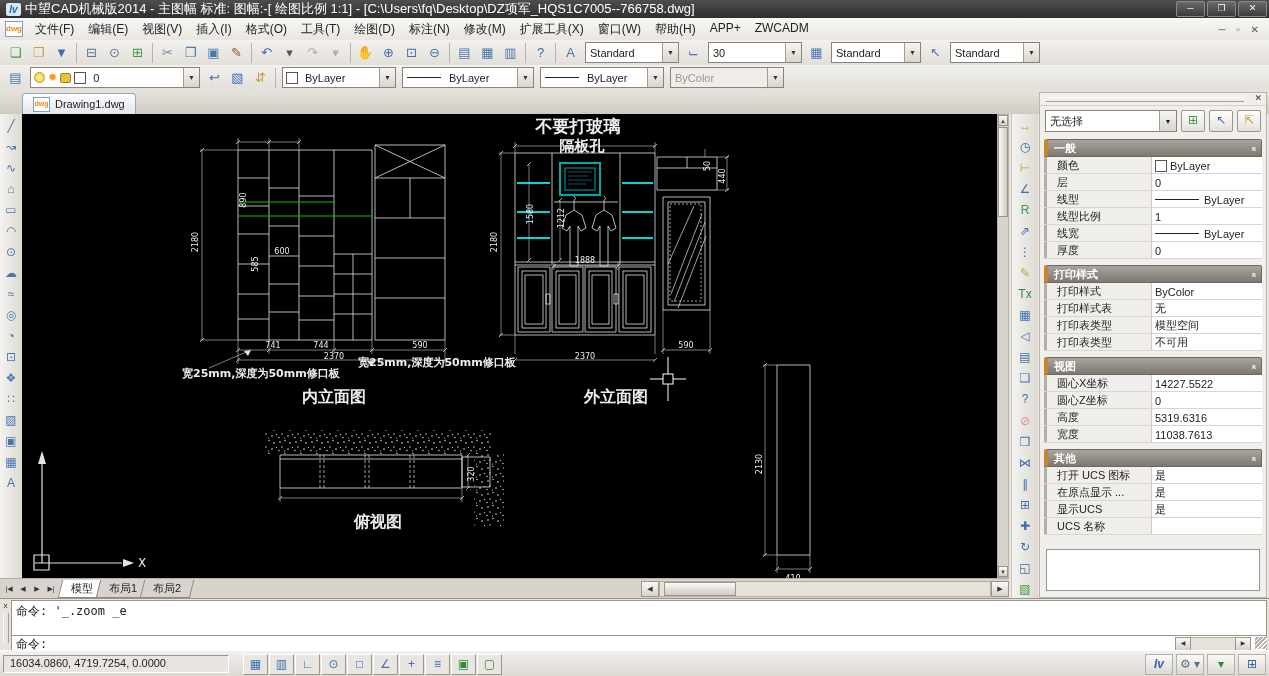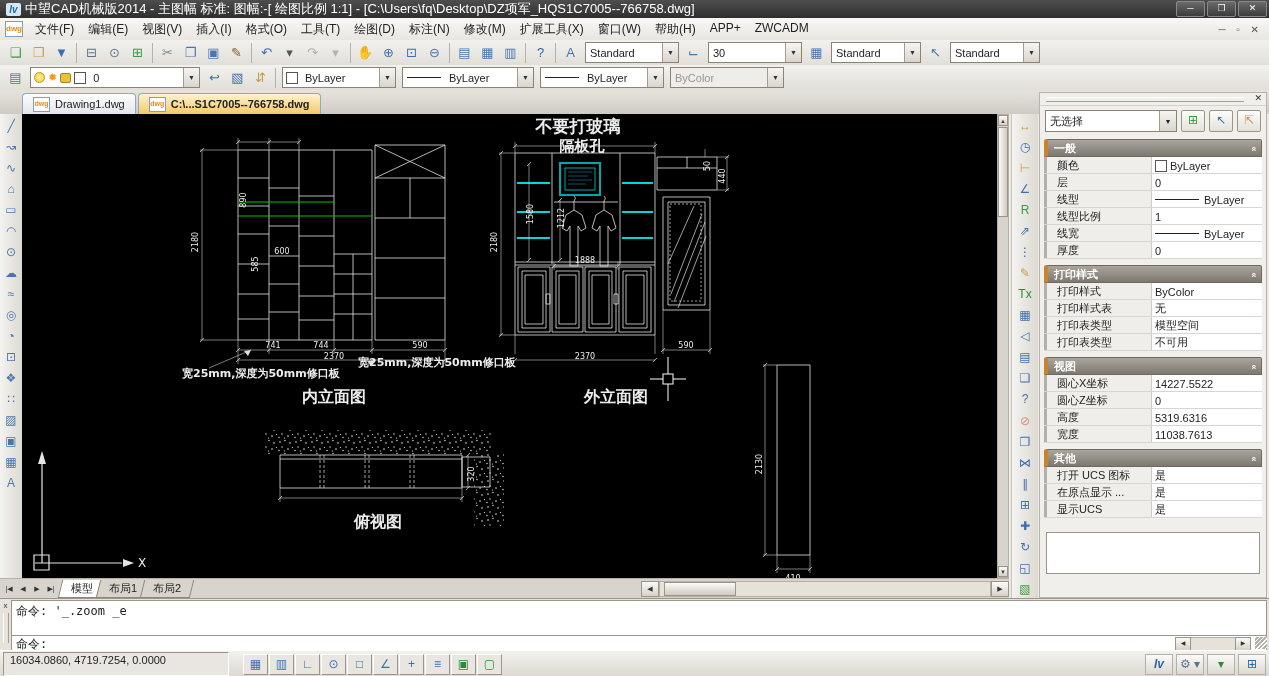--- a/index.html
+++ b/index.html
@@ -119,21 +119,21 @@
     font-family:"DejaVu Sans Mono","Liberation Mono",monospace;font-size:12px;padding:0 4px;}
   #cmd .minibar{position:absolute;right:18px;top:38px;display:flex;align-items:center;}
   #cmd .minibar .arr{width:14px;height:12px;font-size:6px;line-height:11px;text-align:center;color:#333;
     background:linear-gradient(#fbfaf8,#d6d2ca);border:1px solid #9b958a;}
   #cmd .minibar .trk{width:44px;height:12px;background:#e6e2da;border-top:1px solid #b5b0a7;border-bottom:1px solid #b5b0a7;}
   #cmd .sizegrip{position:absolute;right:2px;top:38px;width:12px;height:12px;
     background:repeating-linear-gradient(135deg,#fff 0 1px,#b5b0a7 1px 3px);}
   
   #statusbar{position:absolute;left:0;top:650px;right:0;height:26px;background:linear-gradient(#f2f1ee,#dcd8d1);
     border-top:1px solid #fff;display:flex;align-items:center;padding:0 3px;}
-  #coordbox{width:226px;height:24px;background:#e9e6e1;border:1px solid;border-color:#9b958a #fff #fff #9b958a;
+  #coordbox{width:226px;height:18px;background:#e9e6e1;border:1px solid;border-color:#9b958a #fff #fff #9b958a;
     font-size:11px;padding:1px 6px;box-sizing:border-box;}
   #toggles{display:flex;margin-left:14px;}
   .tglbtn{width:23px;height:19px;margin-right:1px;border:1px solid;border-color:#fff #9b958a #9b958a #fff;
     background:#e9e6e1;color:#3b6fb5;font-size:12px;line-height:18px;text-align:center;}
   #status-right{margin-left:auto;display:flex;align-items:center;}
   #status-right .sbtn{height:19px;min-width:22px;border:1px solid #b5b0a7;background:linear-gradient(#fbfaf8,#ddd9d2);
     margin-left:3px;text-align:center;line-height:18px;font-size:12px;color:#3b6fb5;padding:0 2px;}
   svg text{font-family:"DejaVu Sans","Liberation Sans",sans-serif;}
 </style>
 </head>
@@ -262,24 +262,20 @@
       <span class="dd">▼</span>
     </div>
   </div>
 
   <div id="tabbar">
     <div id="doc-tabs" style="display:flex;align-items:flex-end;">
         <div class="doc-tab">
           <span class="fico">dwg</span>
           <span>Drawing1.dwg</span>
         </div>
-        <div class="doc-tab active">
-          <span class="fico">dwg</span>
-          <span>C:\...S1C7005--766758.dwg</span>
-        </div>
       </div>
     <div id="tabnav">
         <span>◀</span>
         <span>▶</span>
         <span>▼</span>
       </div>
   </div>
 
   <div id="workspace">
     <div id="left-toolbar">
@@ -641,20 +637,26 @@
               <div class="pv">
                 <span>是</span>
               </div>
             </div>
             <div class="prow">
               <div class="pl">显示UCS</div>
               <div class="pv">
                 <span>是</span>
               </div>
             </div>
+            <div class="prow">
+              <div class="pl">UCS 名称</div>
+              <div class="pv">
+                <span></span>
+              </div>
+            </div>
           </div>
         </div>
       <div class="descbox"></div>
     </div>
   </div>
 
   <div id="cmd">
     <span class="closer">x</span>
     <span class="grip"></span>
     <div class="txtarea">命令:  '_.zoom _e</div>

